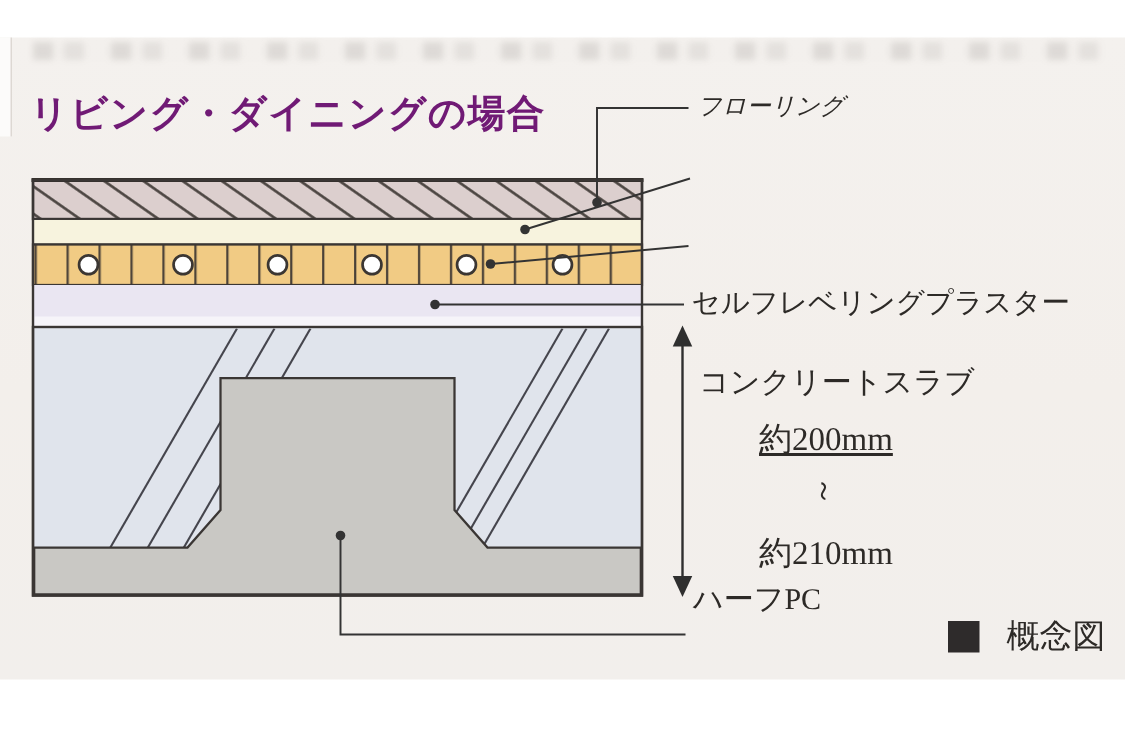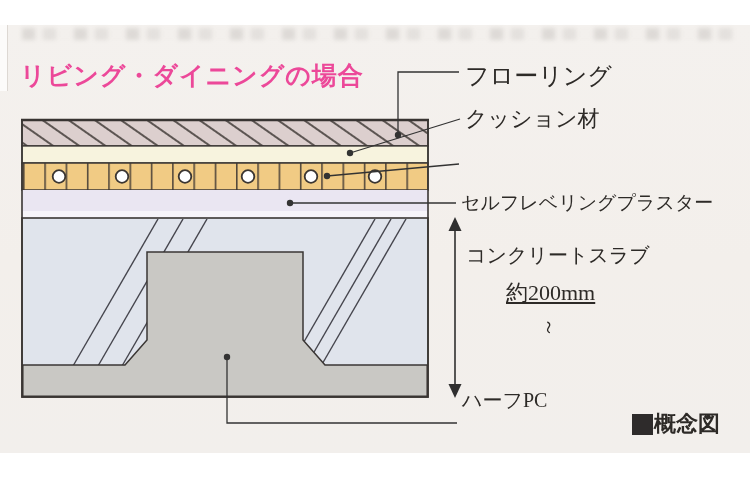--- a/index.html
+++ b/index.html
@@ -43,50 +43,49 @@
     left: 0; top: 0;
     width: 750px; height: 500px;
   }
   .title {
     position: absolute;
     left: 20px; top: 59px;
     font-family: "Liberation Sans", "DejaVu Sans", sans-serif;
     font-weight: 700;
     font-size: 25px;
     letter-spacing: 1px;
-    color: #ec4899;
+    color: #701a75;
     white-space: nowrap;
   }
   .lbl {
     position: absolute;
     color: #2d2a27;
     white-space: nowrap;
     line-height: 1.15;
   }
-  .lbl-flooring   { left: 465px; top: 63px;  font-size: 24px; }
+  .lbl-flooring   { left: 465px; top: 63px;  font-size: 16px; font-style: italic; }
   .lbl-cushion    { left: 465px; top: 106px; font-size: 22px; }
   .lbl-panel      { left: 461px; top: 152px; font-size: 19px; }
   .lbl-plaster    { left: 461px; top: 192px; font-size: 19px; }
   .lbl-slab       { left: 466px; top: 244px; font-size: 20px; }
   .lbl-dim-min    { left: 506px; top: 280px; font-size: 22px; text-decoration: underline; }
   .lbl-dim-max    { left: 506px; top: 356px; font-size: 22px; }
   .lbl-tilde {
     left: 537px; top: 316px;
     width: 24px; text-align: center;
     font-size: 20px;
     transform: rotate(90deg);
   }
   .lbl-halfpc     { left: 462px; top: 389px; font-size: 20px; }
   .concept {
     position: absolute;
     left: 632px; top: 409px;
     display: flex;
     align-items: center;
-    gap: 1px;
-    font-weight: bold;
+    gap: 18px;
   }
   .concept .sq {
     width: 21px; height: 21px;
     background: #2e2b2b;
   }
   .concept .txt {
     font-size: 22px;
     color: #2d2a27;
     white-space: nowrap;
   }
@@ -164,25 +163,25 @@
     <g>
       <line x1="455" y1="226" x2="455" y2="389" stroke="#2f2f2f" stroke-width="1.6"></line>
       <polygon points="455,217 448.5,231 461.5,231" fill="#2f2f2f"></polygon>
       <polygon points="455,398 448.5,384 461.5,384" fill="#2f2f2f"></polygon>
     </g>
   </svg>
 
   <div class="title">リビング・ダイニングの場合</div>
 
   <div class="lbl lbl-flooring">フローリング</div>
-  <div class="lbl lbl-cushion">クッション材</div>
   <div class="lbl lbl-plaster">セルフレベリングプラスター</div>
   <div class="lbl lbl-slab">コンクリートスラブ</div>
   <div class="lbl lbl-dim-min">約200mm</div>
   <div class="lbl lbl-tilde">～</div>
+  <div class="lbl lbl-dim-max">約210mm</div>
   <div class="lbl lbl-halfpc">ハーフPC</div>
 
   <div class="concept">
     <span class="sq"></span>
     <span class="txt">概念図</span>
   </div>
 
 </div>
 
 </body></html>

